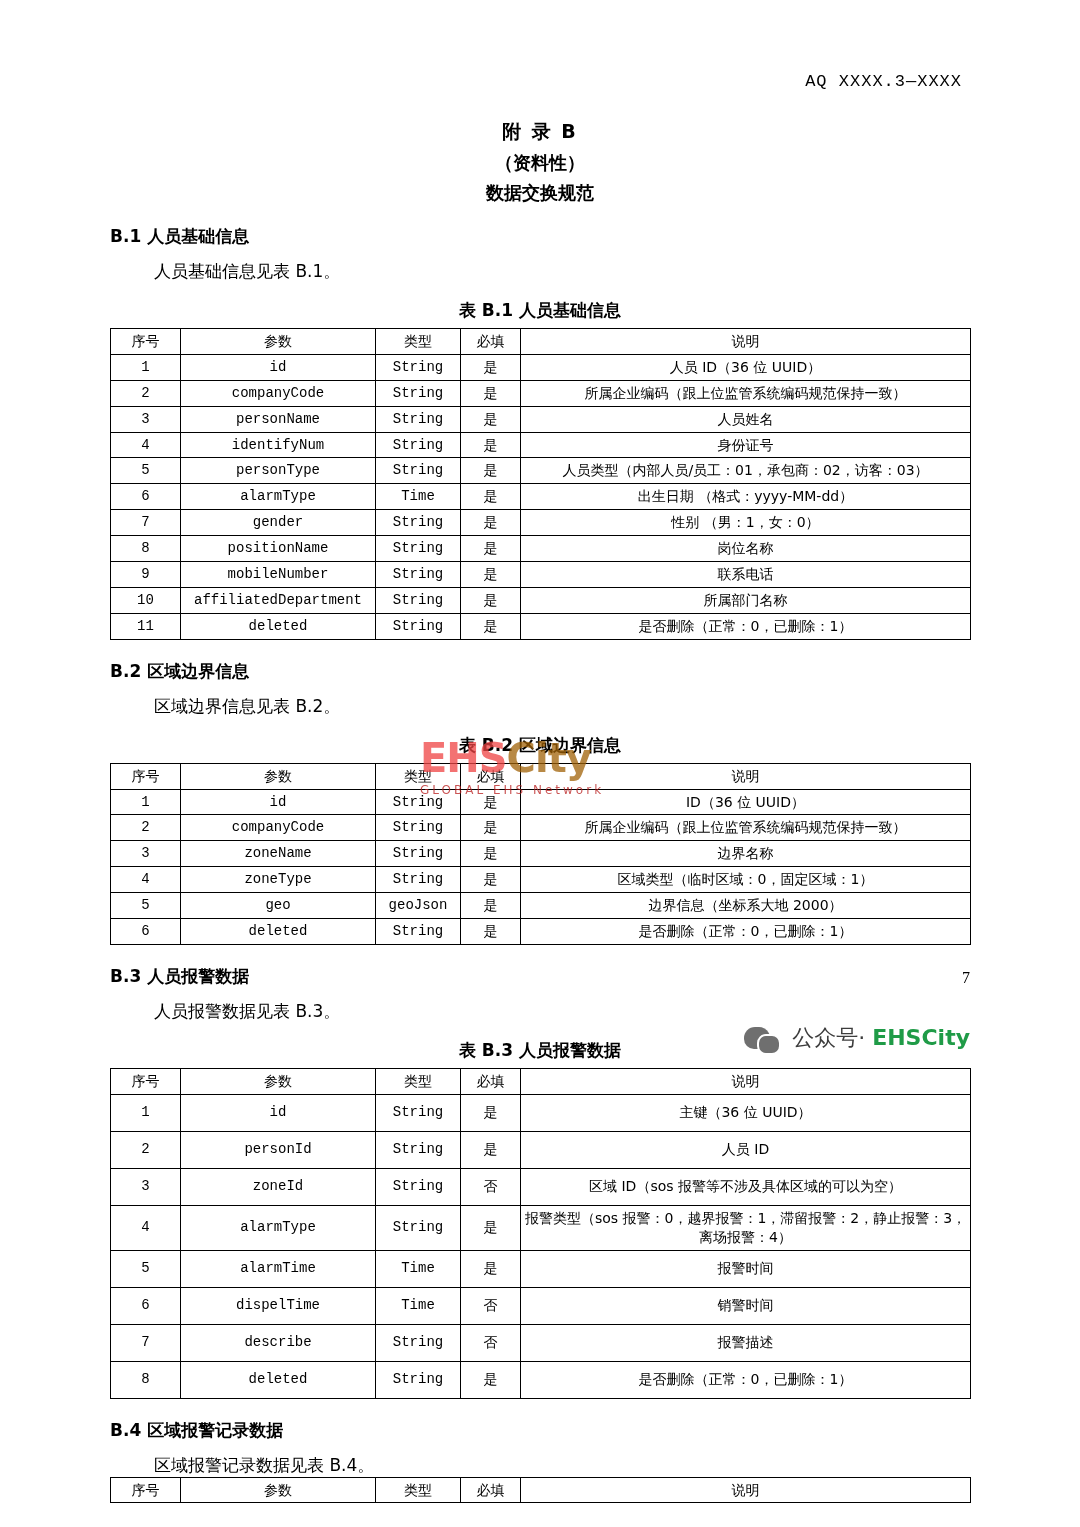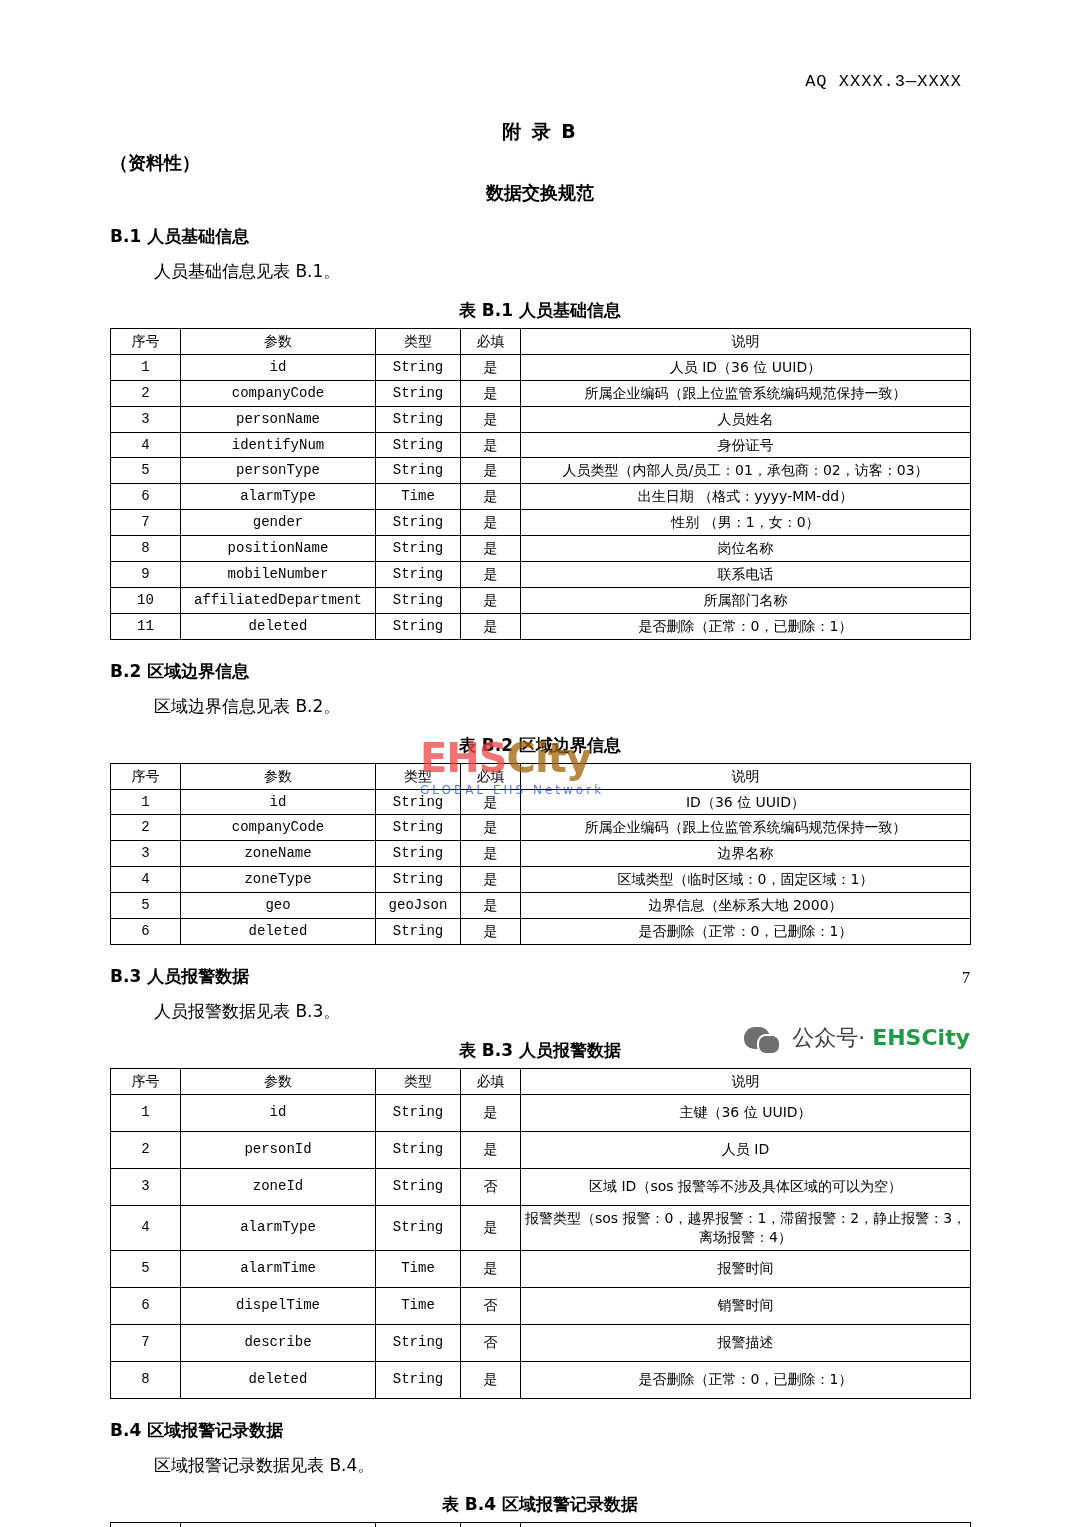--- a/index.html
+++ b/index.html
@@ -32,20 +32,21 @@
   }
   .annex-title {
     text-align: center;
     font-size: 19px;
     font-weight: bold;
     margin-top: 28px;
     letter-spacing: 2px;
     font-family: "DejaVu Sans", sans-serif;
   }
   .annex-sub {
+    text-align: center;
     font-size: 18px;
     font-weight: bold;
     margin-top: 6px;
     font-family: "DejaVu Sans", sans-serif;
   }
   .annex-sub2 {
     text-align: center;
     font-size: 18px;
     font-weight: bold;
     margin-top: 6px;
@@ -125,21 +126,21 @@
     font-size: 40px;
     font-weight: bold;
     color: #1a7a3c;
     font-family: "DejaVu Sans", sans-serif;
     letter-spacing: -1px;
   }
   .wm-main .hs { color: #ef4444; }
   .wm-main .city { color: #a16207; }
   .wm-sub {
     font-size: 12px;
-    color: #1d4ed8;
+    color: #b91c1c;
     letter-spacing: 3px;
     text-align: center;
     margin-top: 2px;
     font-family: "DejaVu Sans", sans-serif;
   }
   .footer-brand {
     position: absolute;
     right: 110px;
     bottom: 22px;
     display: flex;
@@ -427,21 +428,20 @@
           <td>deleted</td>
           <td>String</td>
           <td class="flag">是</td>
           <td class="desc">是否删除（正常：0，已删除：1）</td>
         </tr>
     </tbody>
   </table>
 
   <div class="sec-title">B.4  区域报警记录数据</div>
   <div class="sec-para">区域报警记录数据见表 B.4。</div>
-  <div class="tbl-caption">表 B.4  区域报警记录数据</div>
   <table class="spec">
     <colgroup>
         <col class="c-no">
         <col class="c-param">
         <col class="c-type">
         <col class="c-req">
         <col class="c-desc">
       </colgroup>
     <thead>
       <tr>

